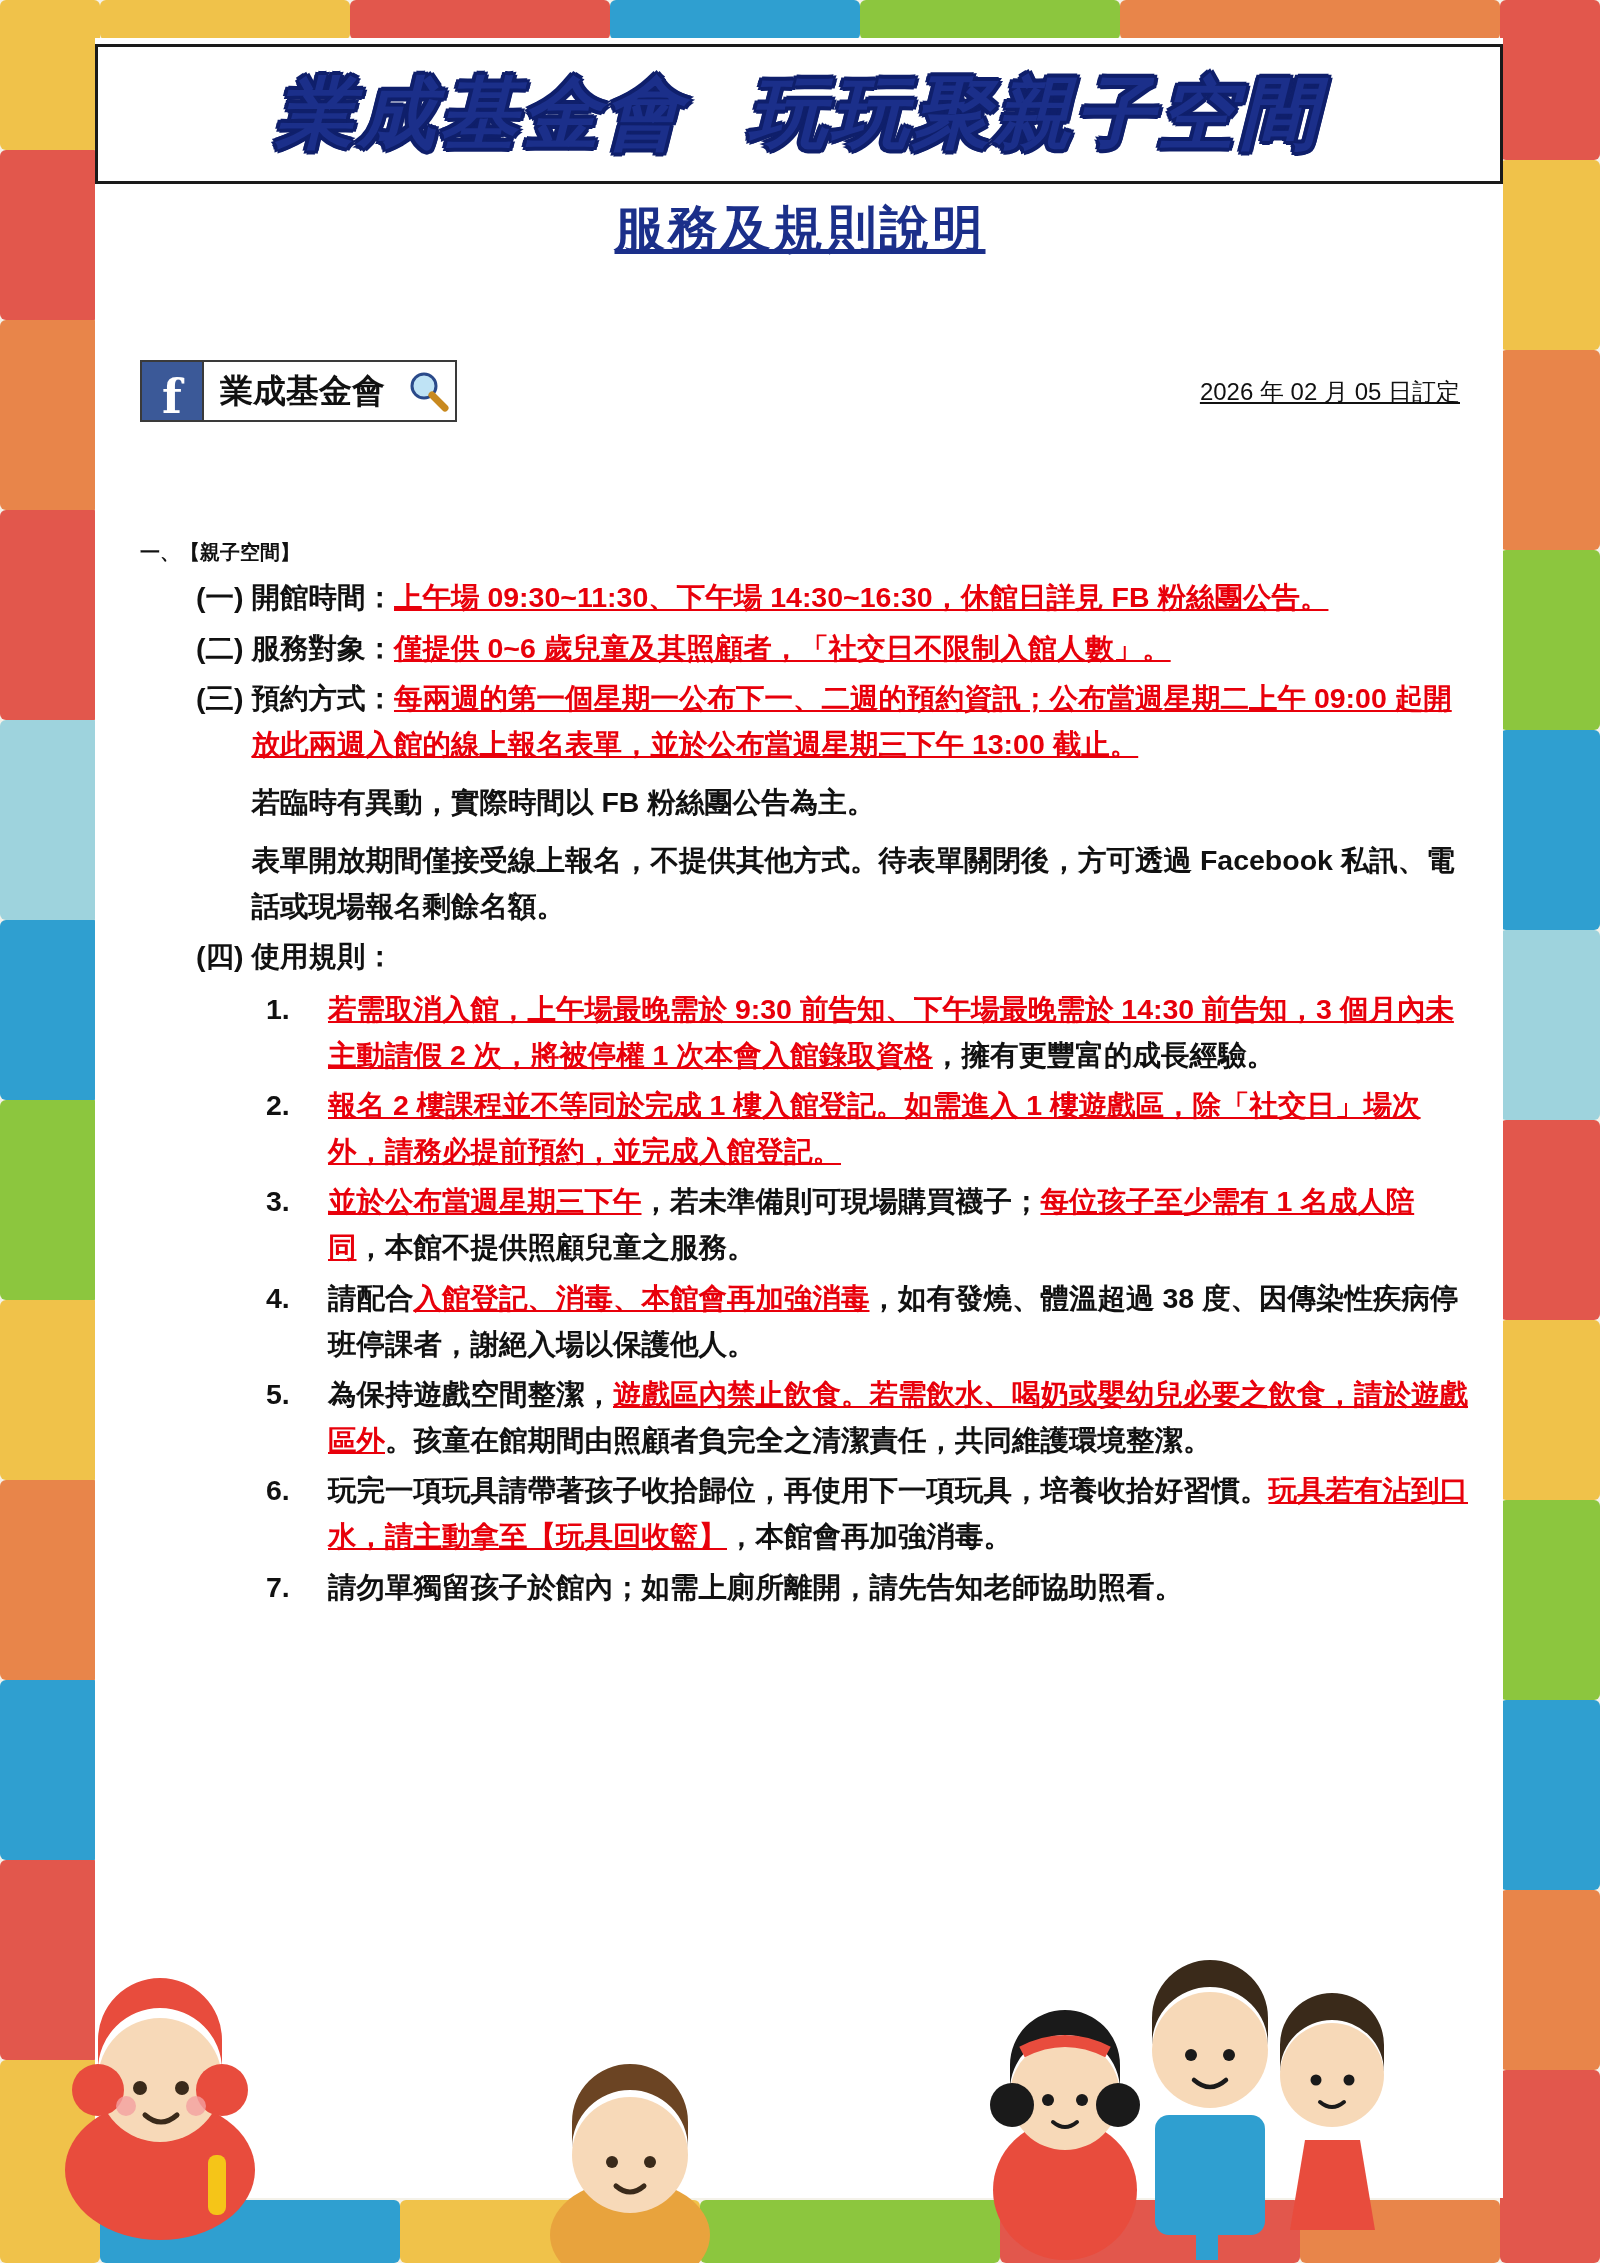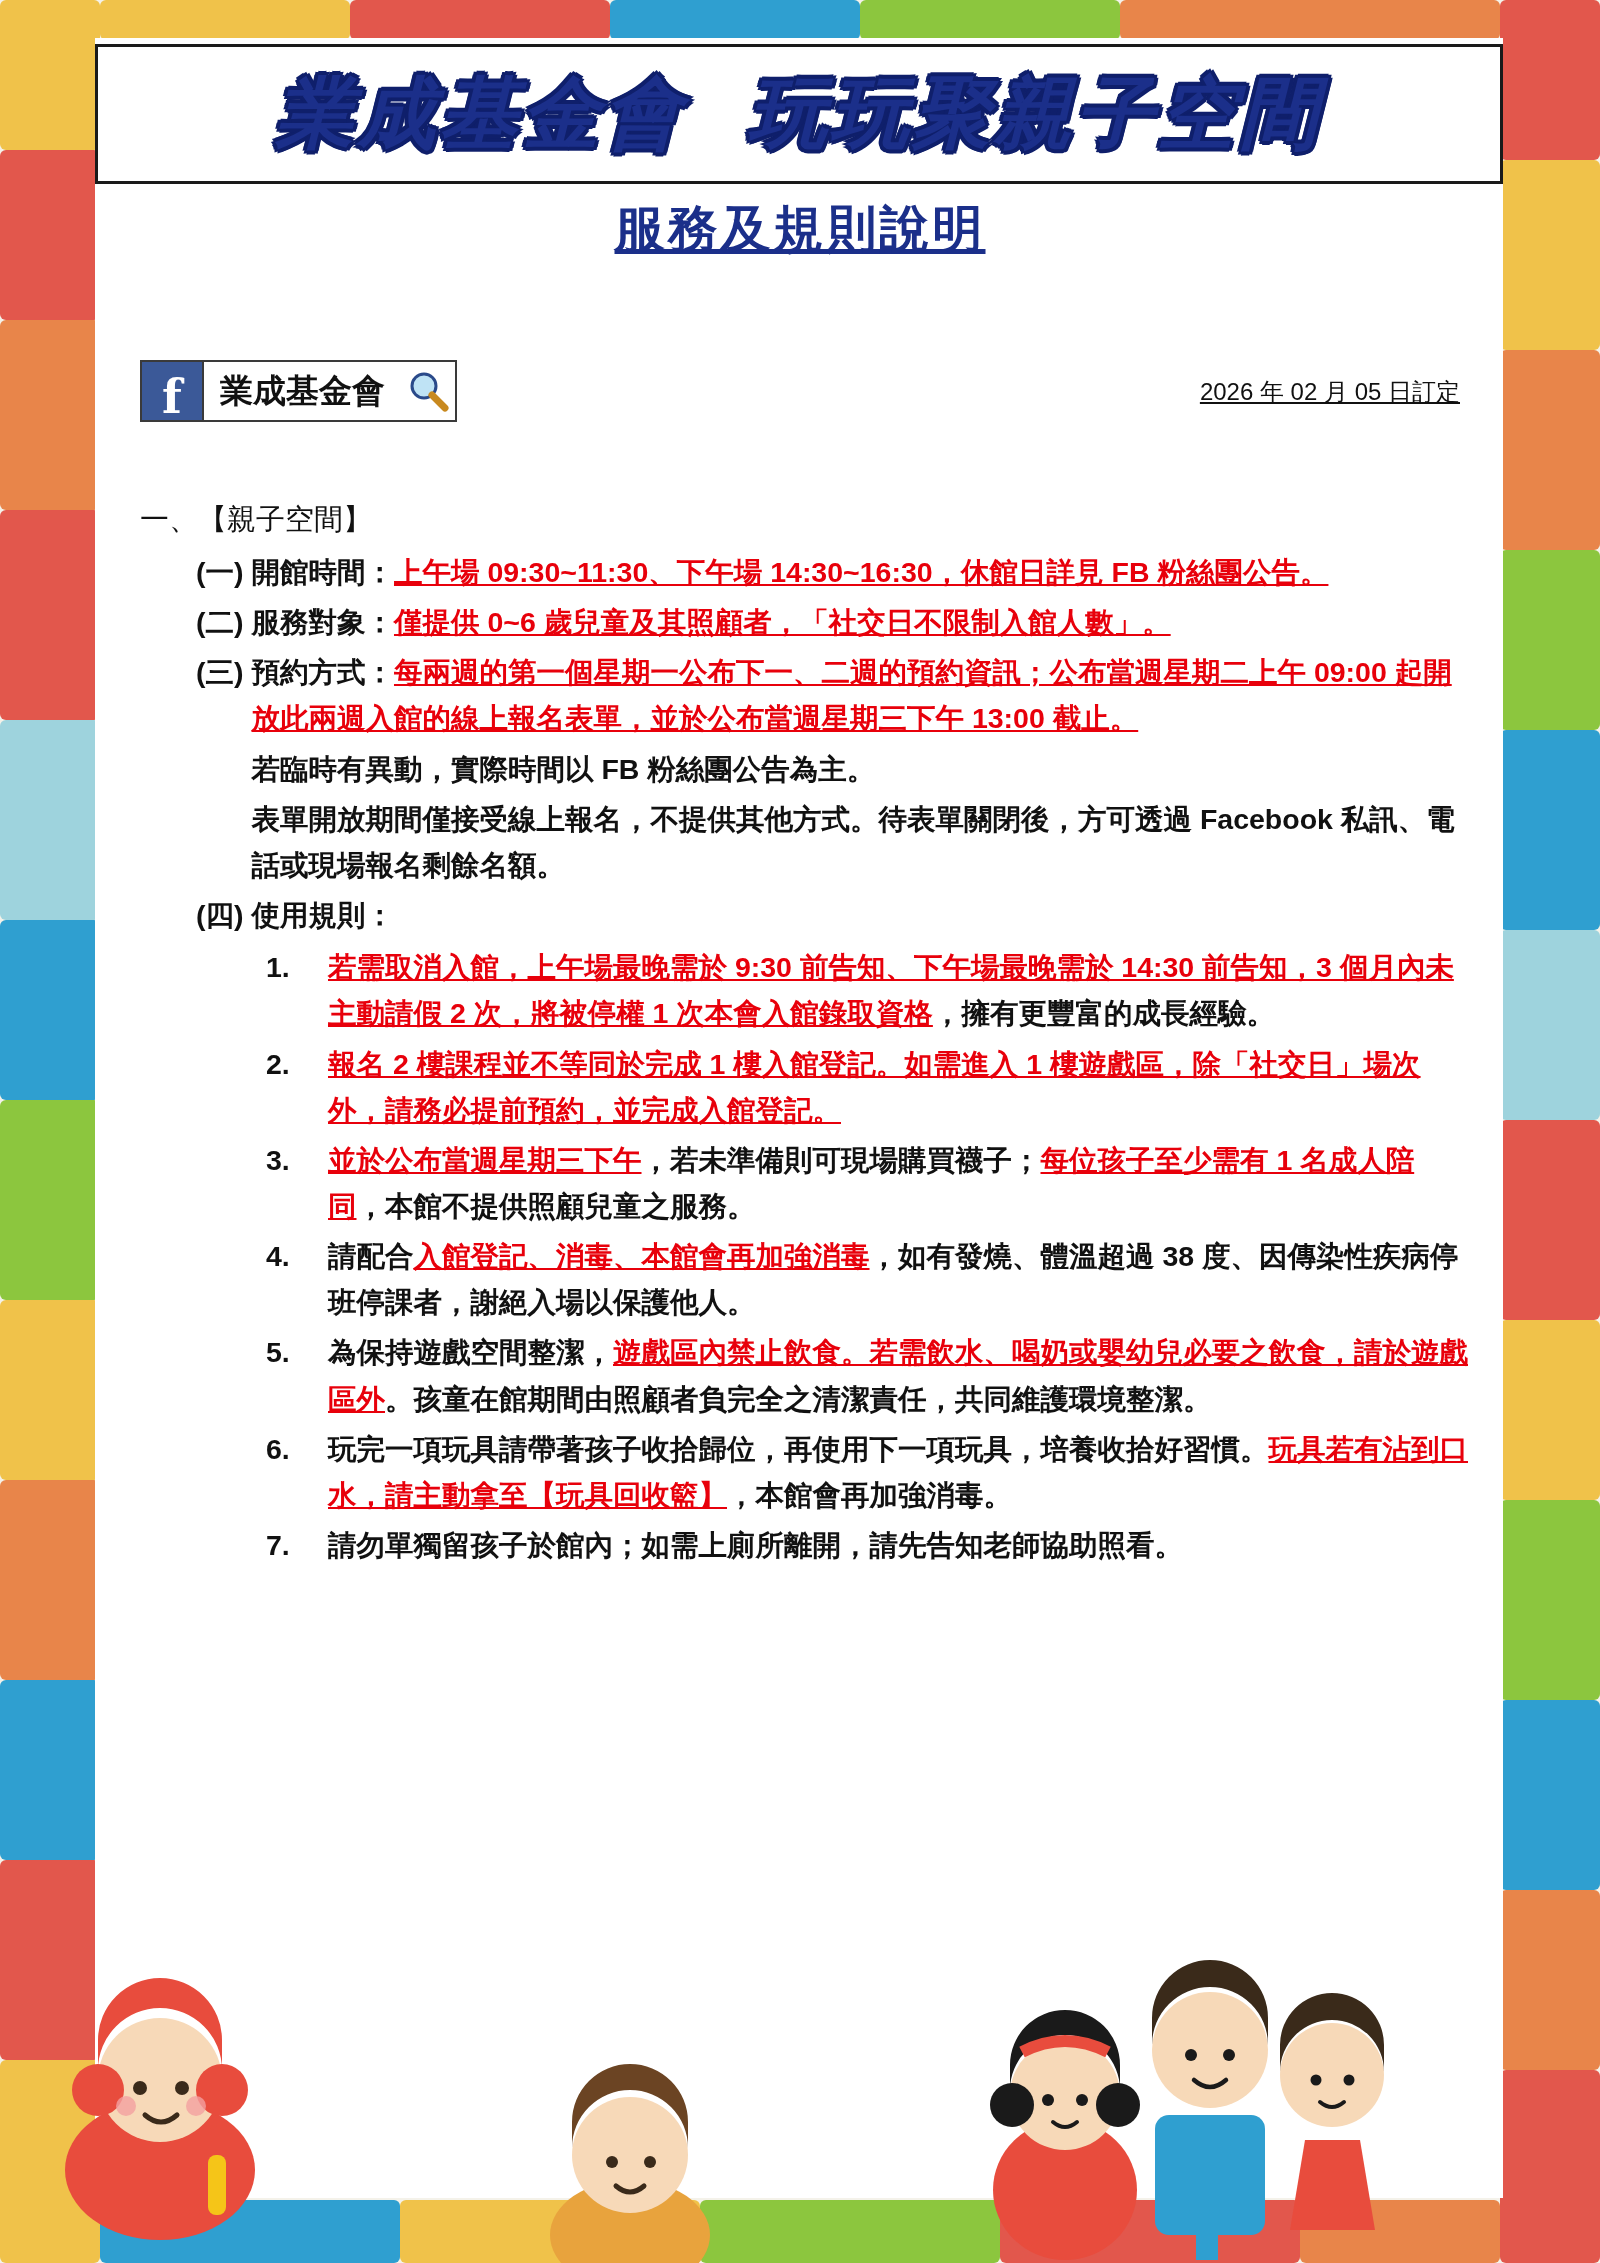--- a/index.html
+++ b/index.html
@@ -146,23 +146,23 @@
     width: 1330px;
     z-index: 8;
     color: #111111;
     font-size: 28.5px;
     line-height: 1.62;
   }
   .intro p {
     margin: 0;
   }
   .sec-title {
-    margin-top: 26px;
-    font-size: 29px;
-    font-weight: normal;
+    margin-top: 66px;
+    font-size: 20px;
+    font-weight: bold;
   }
   .lvl1 {
     margin-top: 6px;
     padding-left: 56px;
   }
   .item {
     display: flex;
     align-items: flex-start;
     margin-top: 4px;
   }
@@ -179,21 +179,21 @@
   }
   .txt {
     flex: 1 1 auto;
   }
   .b { font-weight: bold; }
   .r { color: #e8000b; font-weight: bold; text-decoration: underline; }
   .k { color: #111111; font-weight: bold; }
   .plain { font-weight: bold; color:#111; }
   .sub-note {
     padding-left: 0;
-    margin-top: 4px;
+    margin-top: 12px;
   }
   .lvl2 {
     margin-top: 6px;
     padding-left: 62px;
   }
 
   
   .kids { position: absolute; z-index: 7; }
 </style>
 </head>

